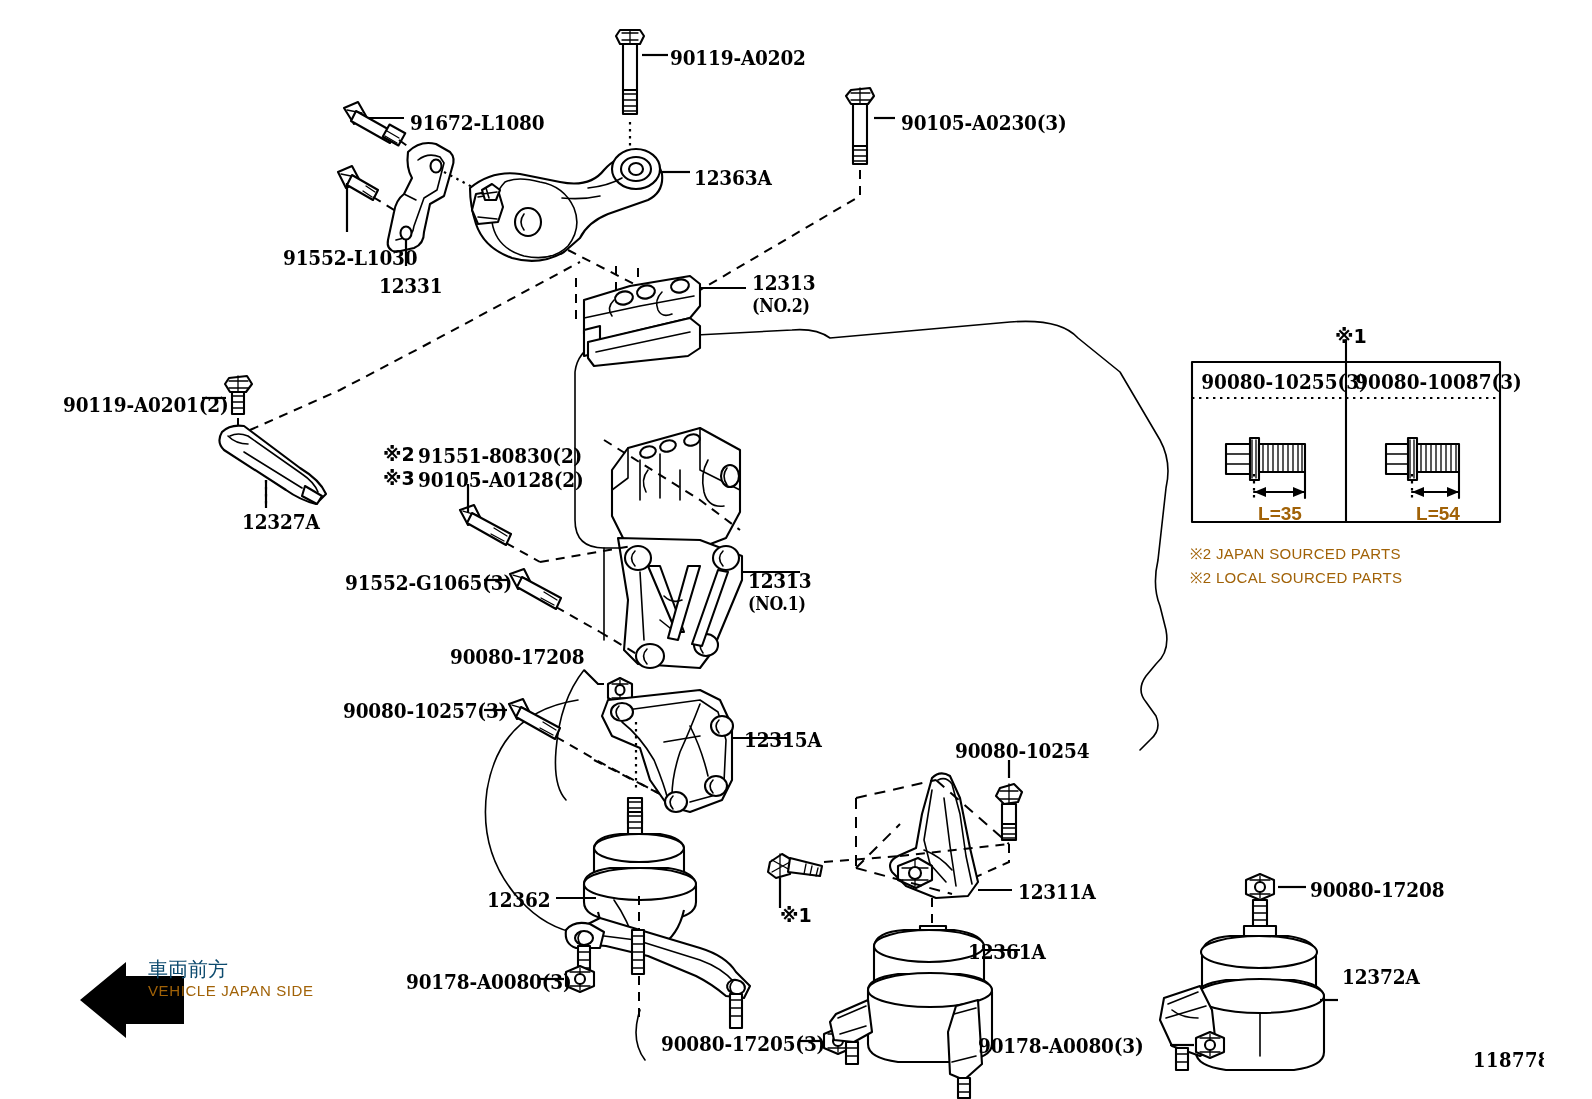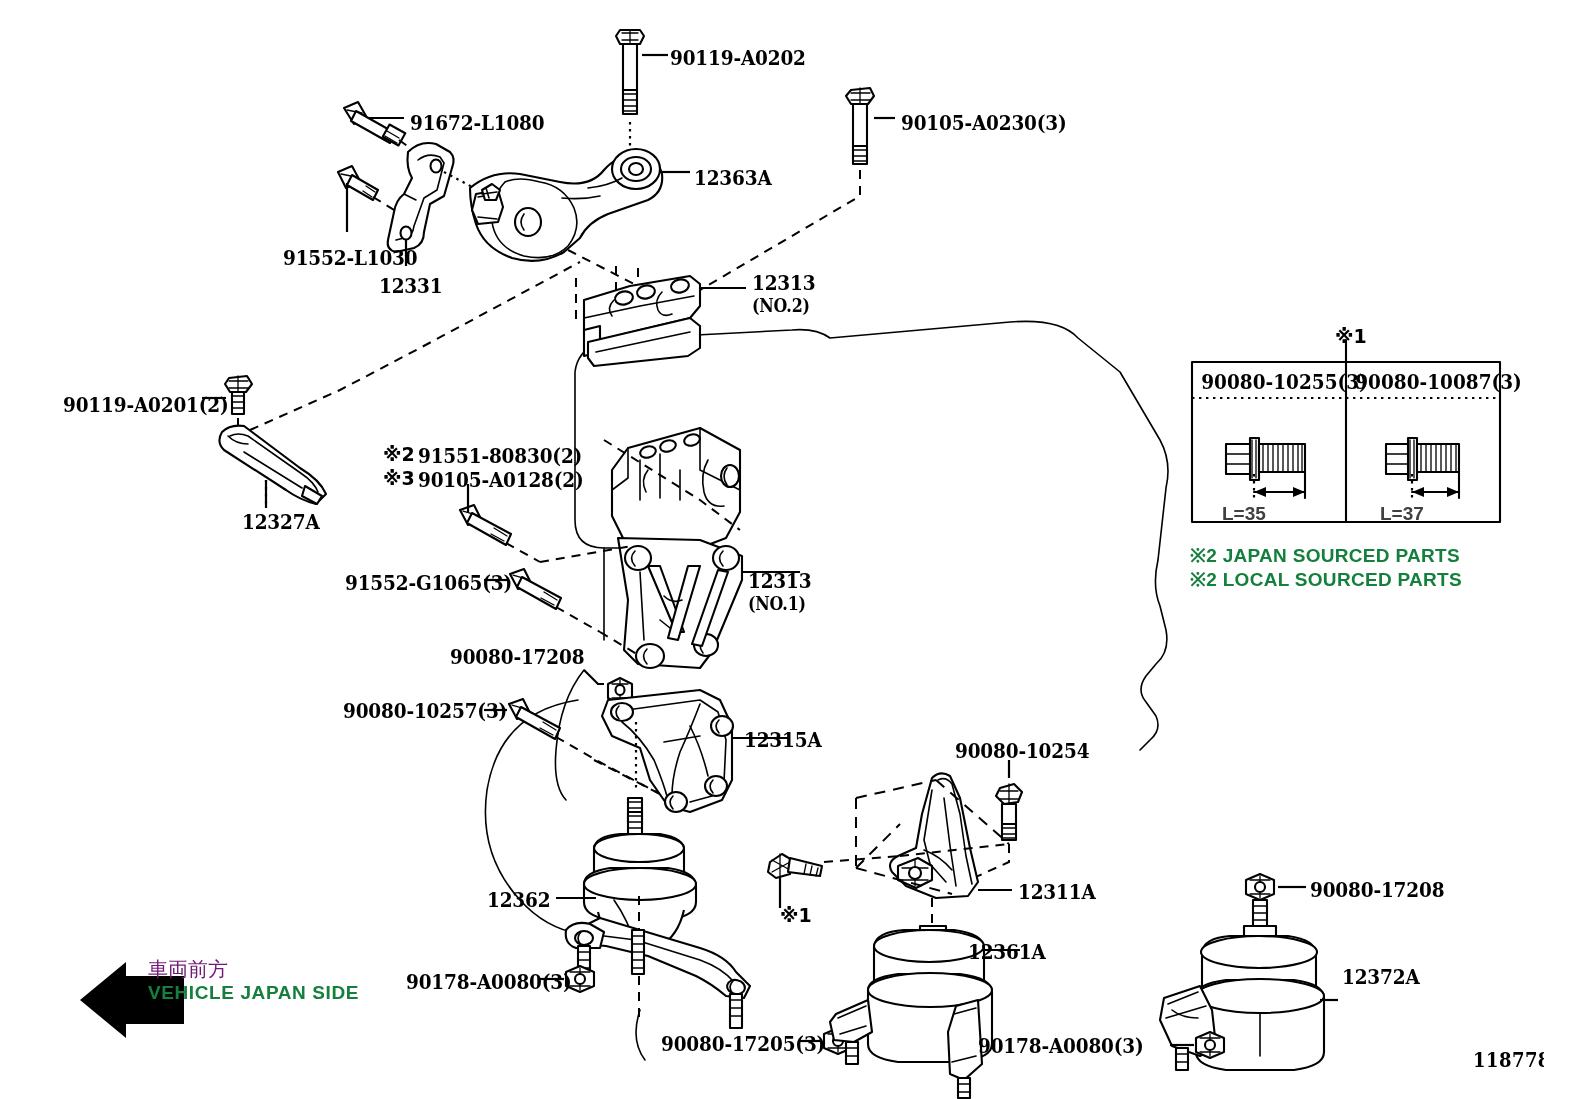--- a/index.html
+++ b/index.html
@@ -32,31 +32,31 @@
     font-size:21px;
     letter-spacing:-0.2px;
     transform:scaleX(0.88);
     transform-origin:left center;
     line-height:1;
   }
   .lbl.sub{ font-size:18px; }
   .note{
     position:absolute;
     white-space:nowrap;
-    color:#15803d;
+    color:#a16207;
     font-family:"Liberation Sans", sans-serif;
-    font-weight:700;
-    font-size:19px;
+    font-weight:400;
+    font-size:15px;
     letter-spacing:0.3px;
     line-height:1;
   }
   .jp{
     position:absolute;
     white-space:nowrap;
-    color:#701a75;
+    color:#0c4a6e;
     font-family:"DejaVu Sans", sans-serif;
     font-weight:500;
     font-size:20px;
     line-height:1;
   }
   .code{
     position:absolute;
     white-space:nowrap;
     color:#000;
     font-family:"DejaVu Serif", serif;
@@ -73,24 +73,25 @@
     font-family:"DejaVu Serif", serif;
     font-weight:700;
     font-size:21px;
     transform:scaleX(0.88);
     transform-origin:center center;
     text-align:center;
   }
   .llen{
     position:absolute;
     white-space:nowrap;
-    color:#404040;
+    color:#a16207;
     font-family:"Liberation Sans", sans-serif;
     font-weight:700;
     font-size:19px;
+    text-align:center;
   }
   .kome{
     position:absolute;
     white-space:nowrap;
     color:#000;
     font-family:"DejaVu Sans", sans-serif;
     font-weight:700;
     font-size:19px;
     line-height:1;
   }
@@ -586,21 +587,21 @@
   <div class="lbl" style="left:968px; top:941px;">12361A</div>
   <div class="lbl" style="left:978px; top:1035px;">90178-A0080(3)</div>
 
   <div class="lbl" style="left:1310px; top:879px;">90080-17208</div>
   <div class="lbl" style="left:1342px; top:966px;">12372A</div>
 
   <div class="kome" style="left:1335px; top:327px;">※1</div>
   <div class="tblcell" style="left:1192px; top:369px; width:154px;">90080-10255(3)</div>
   <div class="tblcell" style="left:1346px; top:369px; width:154px;">90080-10087(3)</div>
   <div class="llen" style="left:1222px; top:503px; width:116px;">L=35</div>
-  <div class="llen" style="left:1380px; top:503px; width:116px;">L=37</div>
+  <div class="llen" style="left:1380px; top:503px; width:116px;">L=54</div>
 
   <div class="note" style="left:1190px; top:546px;">※2 JAPAN SOURCED PARTS</div>
   <div class="note" style="left:1190px; top:570px;">※2 LOCAL SOURCED PARTS</div>
 
   <div class="jp" style="left:148px; top:959px;">車両前方</div>
   <div class="note" style="left:148px; top:983px; letter-spacing:0.6px;">VEHICLE JAPAN SIDE</div>
 
   <div class="code" style="left:1473px; top:1048px;">118778B</div>
 
 </div>

